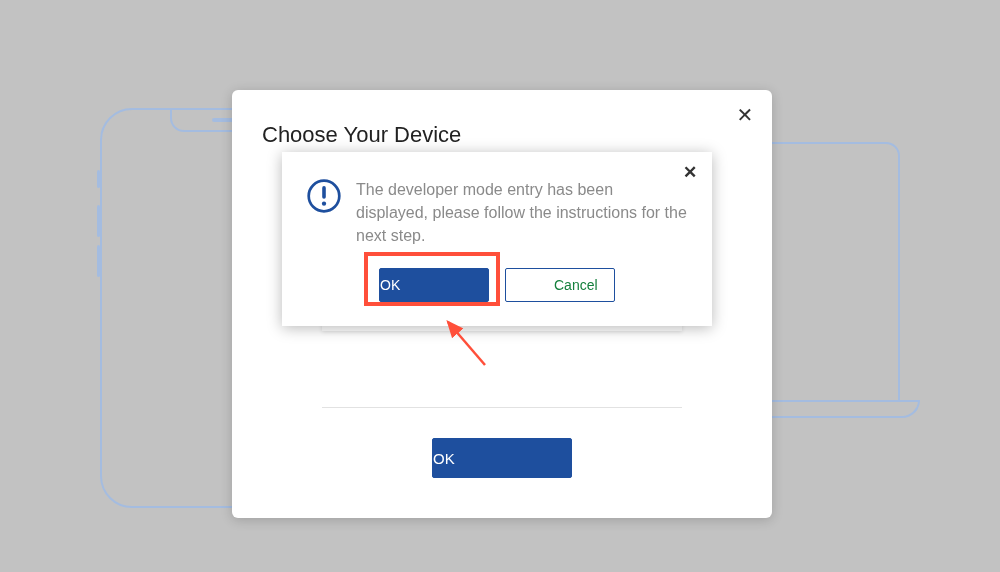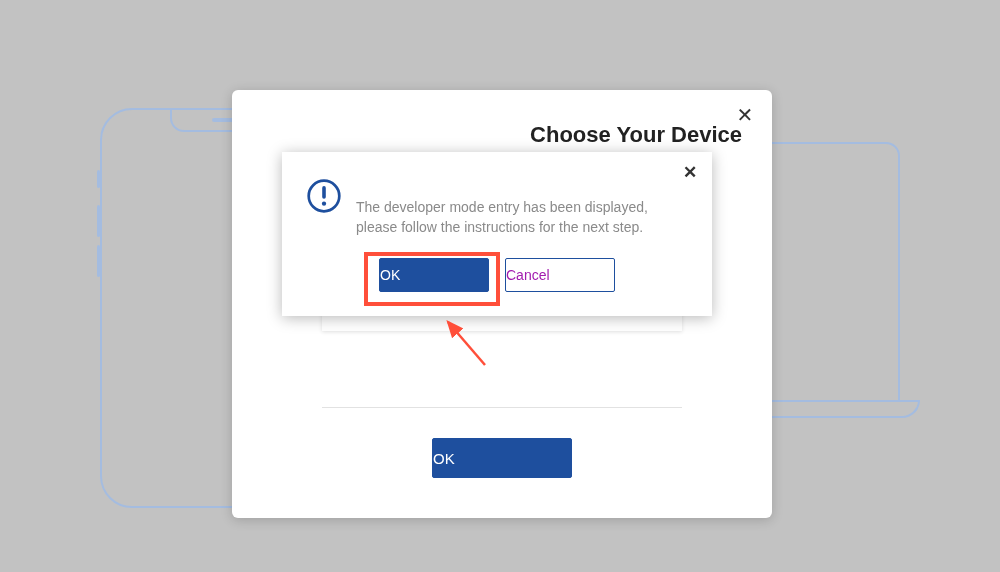--- a/index.html
+++ b/index.html
@@ -104,23 +104,23 @@
       width: 26px;
       height: 26px;
       font-size: 20px;
       color: #333;
       background: none;
       border: none;
       cursor: pointer;
       line-height: 1;
     }
     .modal-title {
-      text-align: right;
+      text-align: left;
       font-size: 22px;
-      font-weight: 700;
+      font-weight: 400;
       color: #222;
       margin-top: 10px;
     }
 
     
     .alert-inner {
       position: absolute;
       left: 50px;
       top: 62px;
       width: 430px;
@@ -150,23 +150,22 @@
       width: 36px;
       height: 36px;
       flex-shrink: 0;
     }
     .alert-icon svg {
       width: 100%;
       height: 100%;
     }
     .alert-text {
       color: #8a8a8a;
-      font-size: 14px;
+      font-size: 16px;
       line-height: 1.45;
-      margin-top: 19px;
     }
     .alert-buttons {
       display: flex;
       justify-content: center;
       gap: 16px;
       margin-top: 20px;
     }
 
     .btn {
       min-width: 110px;
@@ -178,22 +177,23 @@
       align-items: center;
       justify-content: flex-start;
     }
     .btn-primary {
       background: #1e4f9e;
       color: #fff;
       border: 1px solid #1e4f9e;
     }
     .btn-secondary {
       background: #fff;
-      color: #a21caf;
+      color: #15803d;
       border: 1px solid #1e4f9e;
+      padding-left: 48px;
     }
 
     
     .highlight-box {
       position: absolute;
       border: 4px solid #ff4f3a;
       width: 136px;
       height: 54px;
       pointer-events: none;
     }

